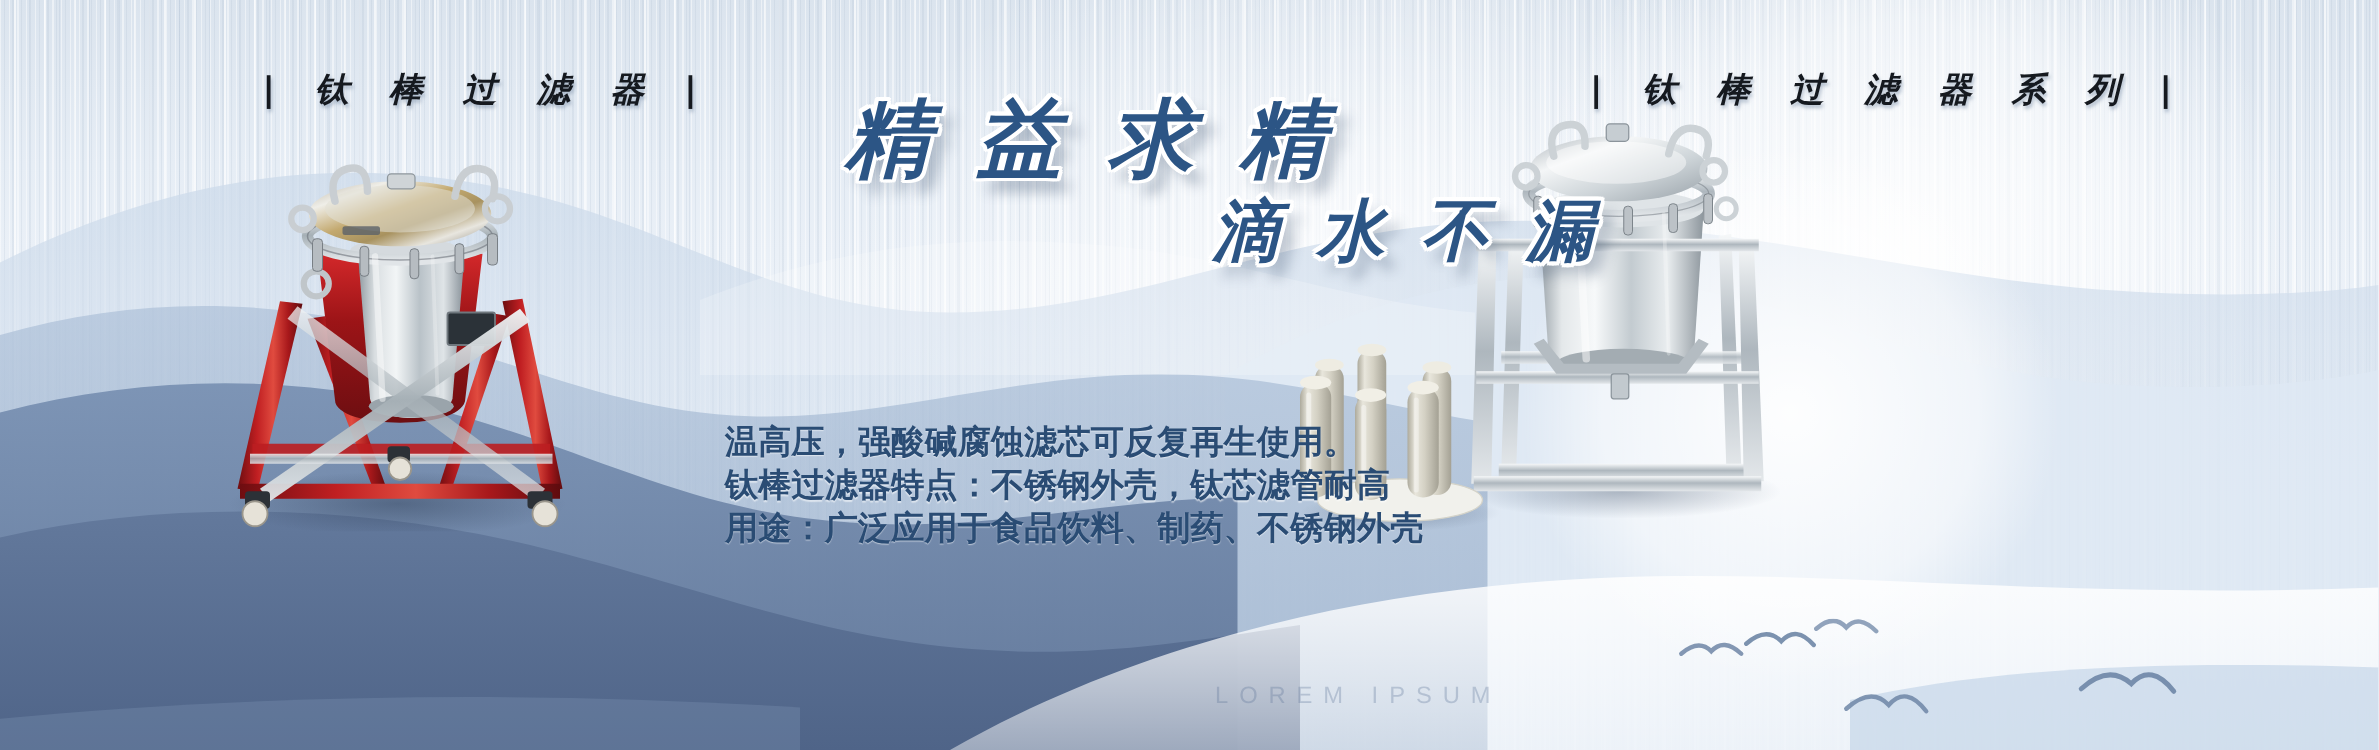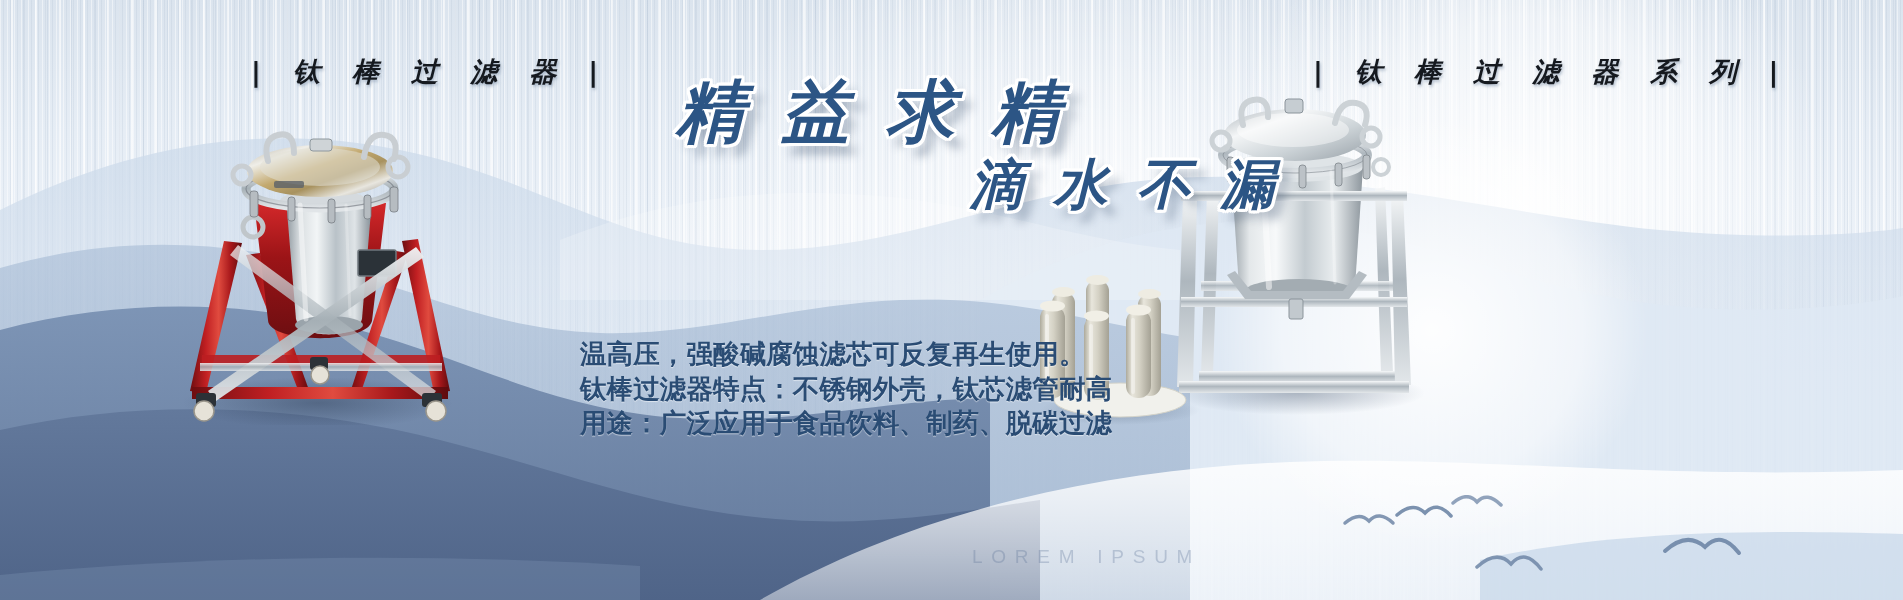--- a/index.html
+++ b/index.html
@@ -110,21 +110,20 @@
   .sect-title {
     position: absolute;
     font-family: "DejaVu Sans", "Liberation Sans", sans-serif;
     font-weight: 800;
     font-style: italic;
     font-size: 27px;
     color: #15191f;
     letter-spacing: 0.42em;
     white-space: nowrap;
     text-shadow: 1px 2px 3px rgba(120,140,165,0.55);
-    padding-left: 41px;
   }
   .sect-title-left { left: 210px; top: 54px; }
   .sect-title-right { left: 1272px; top: 54px; font-style: italic; }
 
   
   .body-copy {
     position: absolute;
     left: 580px;
     top: 337px;
     width: 640px;
@@ -455,18 +454,18 @@
   <div class="sect-title sect-title-right">| 钛 棒 过 滤 器 系 列 |</div>
 
   <div class="headline-wrap">
     <div class="headline headline-1">精 益 求 精</div>
     <div class="headline headline-2">滴 水 不 漏</div>
   </div>
 
   <div class="body-copy">
     <p>温高压，强酸碱腐蚀滤芯可反复再生使用。</p>
     <p>钛棒过滤器特点：不锈钢外壳，钛芯滤管耐高</p>
-    <p>用途：广泛应用于食品饮料、制药、脱碳过滤</p>
+    <p>用途：广泛应用于食品饮料、制药、不锈钢外壳</p>
   </div>
 
   <div class="watermark">LOREM IPSUM</div>
 
 </div>
 
 </body></html>

